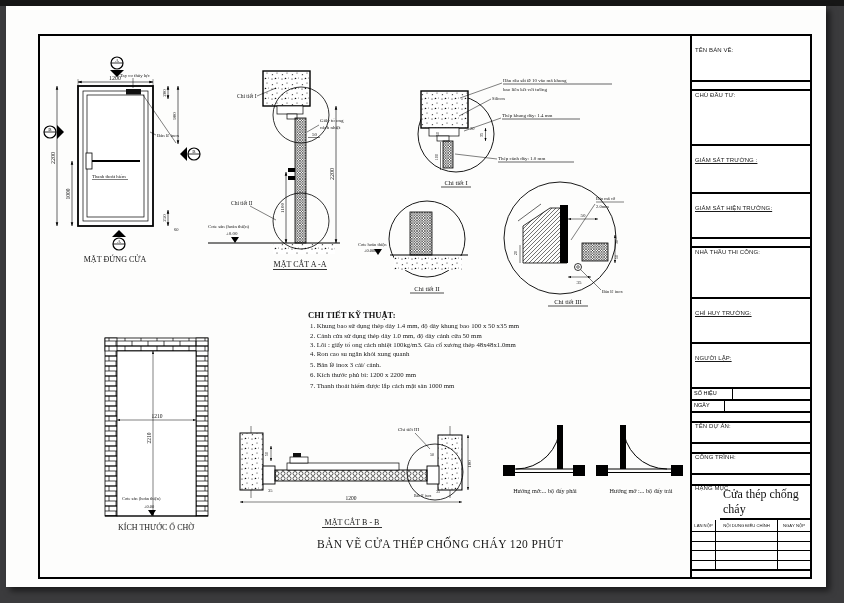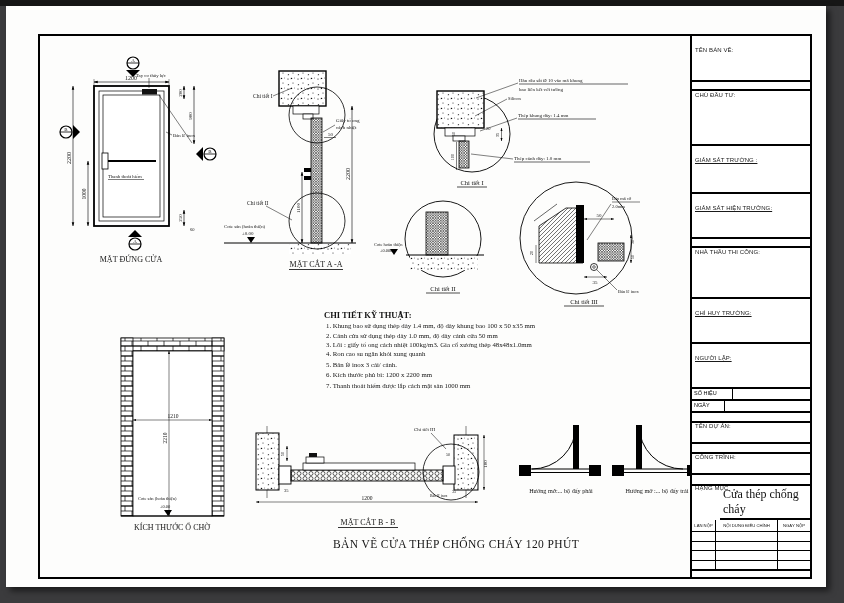--- a/index.html
+++ b/index.html
@@ -1,21 +1,21 @@
 <!DOCTYPE html>
 <html><head>
 <meta charset="utf-8">
 <style>
   html,body{margin:0;padding:0;}
   body{width:844px;height:603px;background:#3b3b3d;position:relative;overflow:hidden;
        font-family:"Liberation Sans",sans-serif;}
   .edge-top{position:absolute;left:0;top:0;width:844px;height:6px;background:#161616;}
   .sheet{position:absolute;left:6px;top:6px;width:820px;height:581px;background:#fdfdfc;
          box-shadow:4px 4px 6px rgba(0,0,0,.55);}
-  .frame{position:absolute;left:32px;top:28px;width:774px;height:545px;border:2px solid #000;box-sizing:border-box;padding-left:16px;}
+  .frame{position:absolute;left:32px;top:28px;width:774px;height:545px;border:2px solid #000;box-sizing:border-box;}
   svg text{font-family:"Liberation Serif",serif;fill:#151515;}
   
   .tb{position:absolute;top:0;right:0;bottom:0;width:120px;border-left:2px solid #000;
       box-sizing:border-box;background:#fff;display:flex;flex-direction:column;}
   .tb .sec{border-bottom:2px solid #000;box-sizing:border-box;padding:2px 3px;position:relative;}
   .tb .lab{font-size:6px;color:#1a1a1a;letter-spacing:.1px;}
   .tb .und .lab{text-decoration:underline;}
   .tb .band{padding:1px 3px;}
   .tb .row{display:flex;padding:0;}
   .tb .row .cell-l{border-right:1.5px solid #000;padding:1px 2px;font-size:5.5px;}

